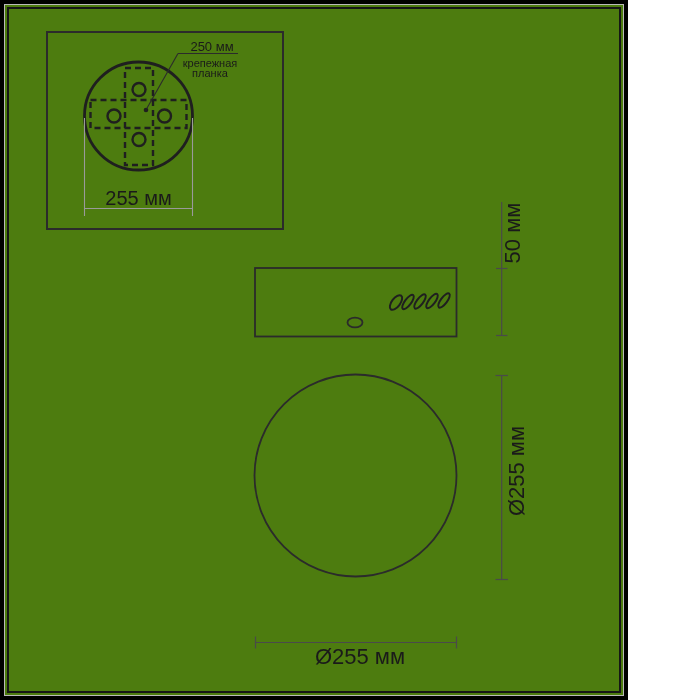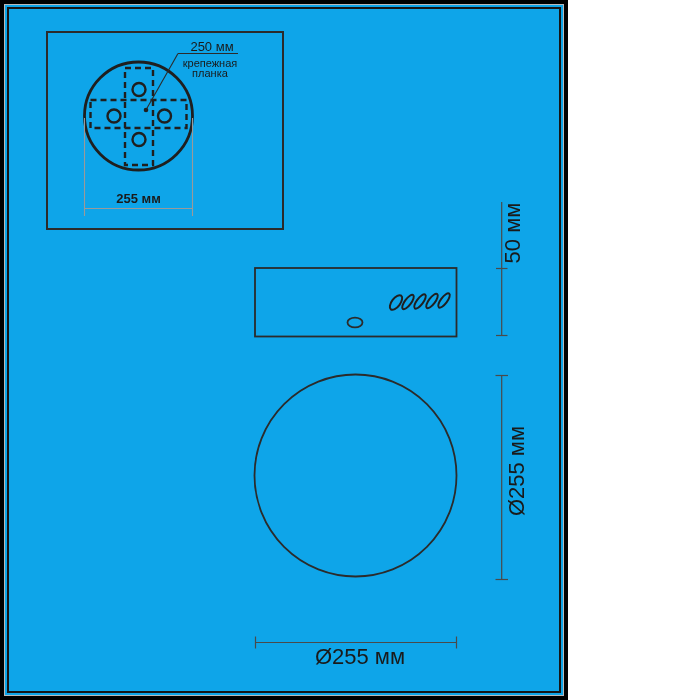--- a/index.html
+++ b/index.html
@@ -2,23 +2,23 @@
 <html><head>
 <meta charset="utf-8">
 <style>
   html, body {
     margin: 0;
     padding: 0;
     background: #ffffff;
   }
   .canvas {
     position: relative;
-    width: 568px;
+    width: 628px;
     height: 700px;
-    background: #0ea5e9;
+    background: #4d7c0f;
     overflow: hidden;
   }
   .frame-outer, .frame-mid, .frame-inner {
     position: absolute;
     box-sizing: border-box;
     pointer-events: none;
   }
   .frame-outer { inset: 0; border: 4px solid #000000; }
   .frame-mid   { inset: 4px; border: 1px solid #b9b9b9; }
   .frame-inner { inset: 7px; border: 2px solid #161616; }
@@ -37,21 +37,21 @@
     transform: translate(-50%, -50%);
     text-align: center;
   }
   .lbl.rot {
     transform: translate(-50%, -50%) rotate(-90deg);
   }
   .lbl .line { display: block; }
 
   .fs-small  { font-size: 13px; }
   .fs-note   { font-size: 11px; line-height: 9.5px; }
-  .fs-mid    { font-size: 13px; font-weight: bold; }
+  .fs-mid    { font-size: 20px; }
   .fs-dim    { font-size: 22px; }
 </style>
 </head>
 <body>
 
 <div class="canvas">
 
   <div class="frame-outer"></div>
   <div class="frame-mid"></div>
   <div class="frame-inner"></div>

